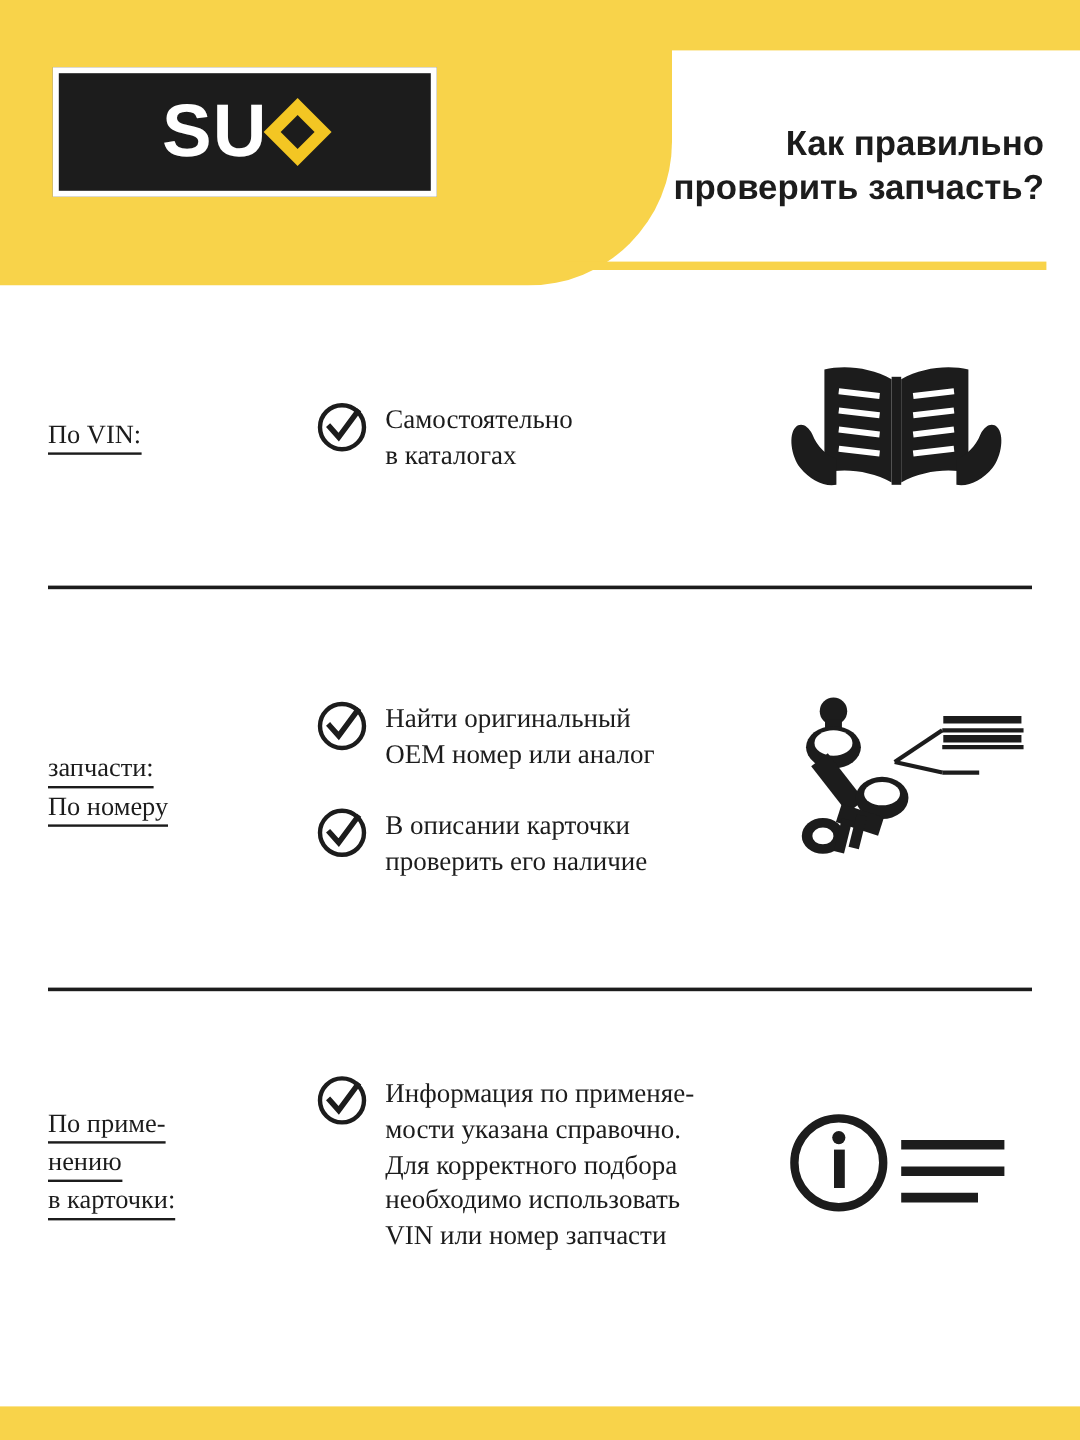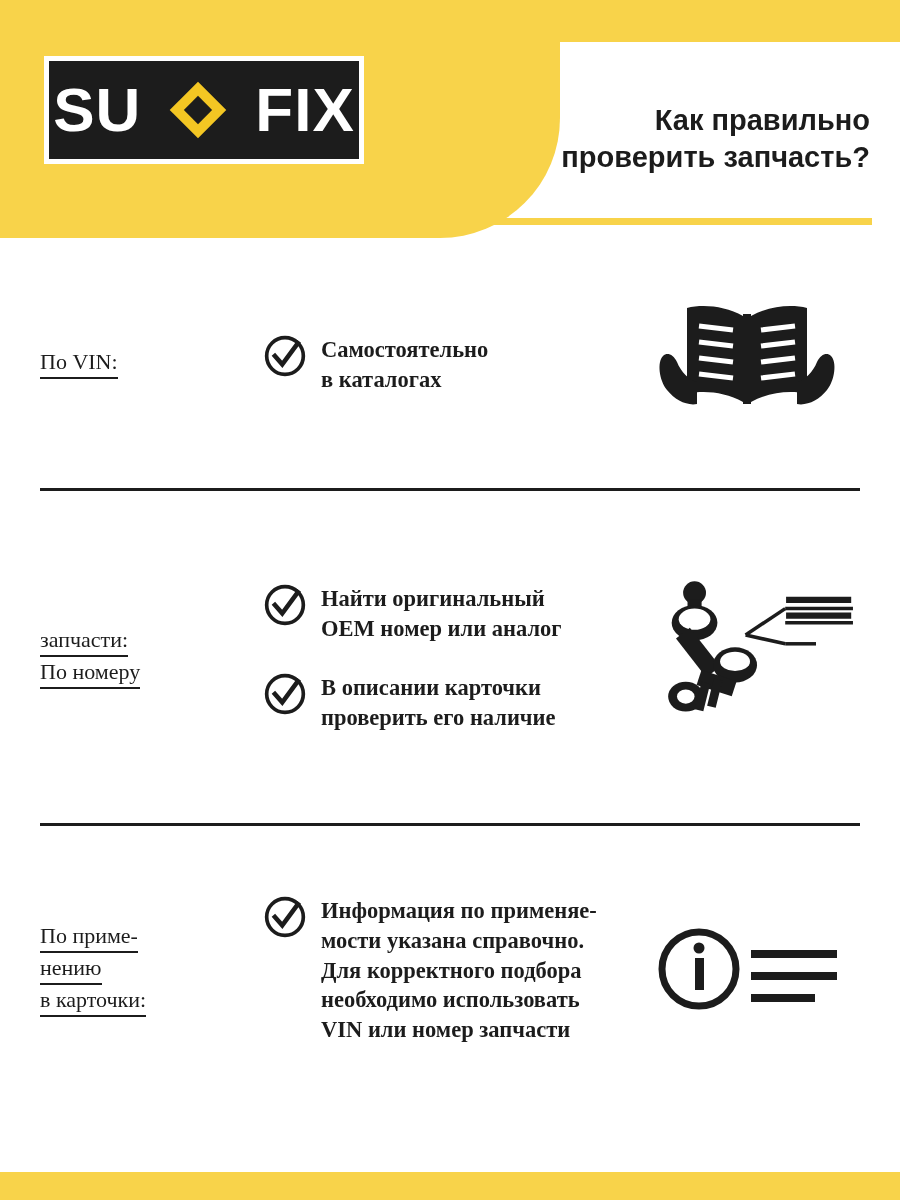--- a/index.html
+++ b/index.html
@@ -55,21 +55,20 @@
   }
   .logo-text {
     color: #ffffff;
     font-size: 62px;
     font-weight: bold;
     letter-spacing: 1px;
     font-family: "Liberation Sans", sans-serif;
     display: flex;
     align-items: center;
     line-height: 1;
-    gap: 32px;
   }
   .logo-diamond {
     position: relative;
     width: 58px;
     height: 58px;
     margin: 0 -4px;
     display: inline-block;
   }
   .logo-diamond .d-outer {
     position: absolute;
@@ -148,21 +147,20 @@
     flex: 1 1 auto;
     display: flex;
     flex-direction: column;
     justify-content: center;
     gap: 26px;
     padding-left: 8px;
   }
   .item {
     display: flex;
     align-items: flex-start;
-    font-weight: bold;
   }
   .check {
     flex: 0 0 auto;
     width: 44px;
     height: 44px;
     margin-right: 14px;
     margin-top: 2px;
   }
   .item-text {
     color: #1c1c1c;
@@ -202,21 +200,20 @@
   <div class="header-yellow-top"></div>
   <div class="header-yellow"></div>
 
   <div class="logo-box">
     <div class="logo-text">
       <span>SU</span>
       <span class="logo-diamond">
         <span class="d-outer"></span>
         <span class="d-inner"></span>
       </span>
-      <span>FIX</span>
     </div>
   </div>
 
   <div class="header-title">
     <div>Как правильно</div>
     <div>проверить запчасть?</div>
   </div>
   <div class="header-underline"></div>
 </div>
 

